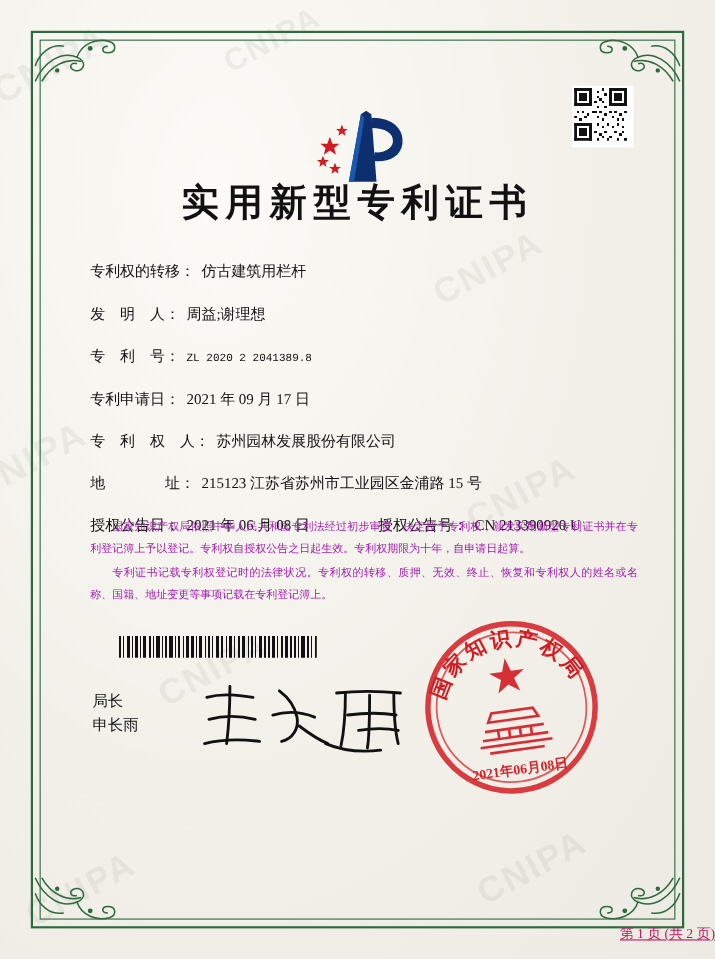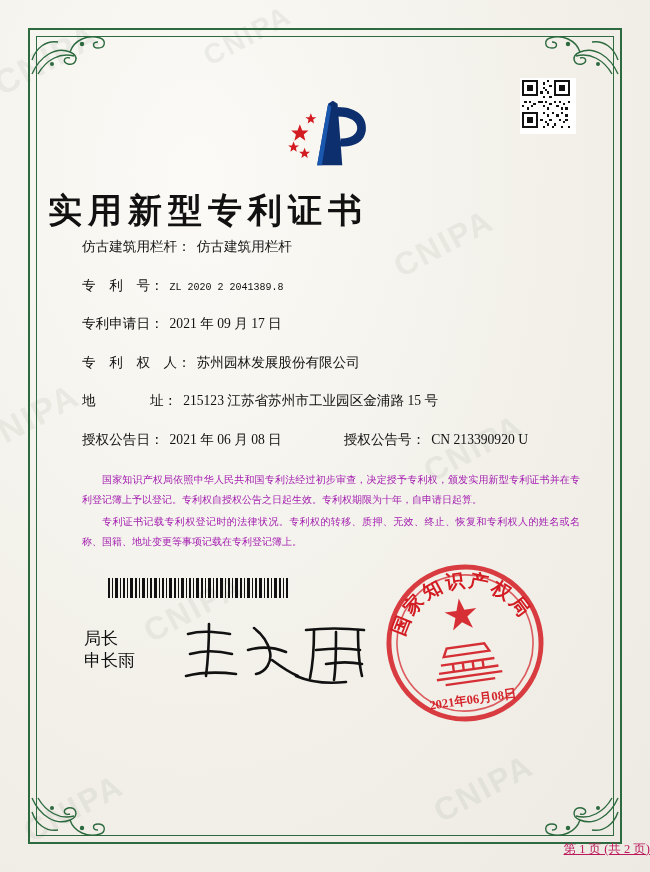--- a/index.html
+++ b/index.html
@@ -69,22 +69,22 @@
     padding:2px;
   }
   .qr svg{display:block;}
 
   .logo{
     position:absolute;left:50%;top:48px;transform:translateX(-50%);
     width:110px;height:76px;
   }
 
   .title{
-    position:absolute;left:0;right:0;top:140px;
-    text-align:left;
+    position:absolute;left:0;right:0;top:113px;
+    text-align:center;
     font-size:34px;font-weight:bold;color:#111;
     letter-spacing:6px;
     font-family:"Liberation Serif","DejaVu Serif",serif;
   }
 
   .fields{
     position:absolute;left:34px;right:20px;top:190px;
     font-size:13.6px;color:#111;
   }
   .frow{
@@ -106,21 +106,21 @@
   .para p{margin:0 0 2px 0;text-indent:2em;}
   .p1{top:386px;}
 
   .barcode{
     position:absolute;left:60px;top:530px;
     height:20px;width:180px;
   }
 
   .sign-block{
     position:absolute;left:36px;top:580px;
-    font-size:17px;color:#111;line-height:22px;
+    font-size:14px;color:#111;line-height:22px;
   }
   .handwriting{
     position:absolute;left:128px;top:568px;
     width:220px;height:70px;
   }
 
   .seal{
     position:absolute;right:52px;top:510px;
     width:170px;height:170px;
   }
@@ -275,22 +275,26 @@
         <polygon points="30,58 32,63 37,63 33,66 34,71 30,68 26,71 27,66 23,63 28,63"></polygon>
         <polygon points="44,66 46,71 51,71 47,74 48,79 44,76 40,79 41,74 37,71 42,71"></polygon>
       </g>
     </svg>
   </div>
 
   <div class="title">实用新型专利证书</div>
 
   <div class="fields">
     <div class="frow">
-      <span class="flabel">仿古建筑用栏杆：</span>
+      <span class="flabel">专利权的转移：</span>
       <span class="fvalue">仿古建筑用栏杆</span>
+    </div>
+    <div class="frow">
+      <span class="flabel">发　明　人：</span>
+      <span class="fvalue">周益;谢理想</span>
     </div>
     <div class="frow">
       <span class="flabel">专　利　号：</span>
       <span class="fvalue mono">ZL 2020 2 2041389.8</span>
     </div>
     <div class="frow">
       <span class="flabel">专利申请日：</span>
       <span class="fvalue">2021 年 09 月 17 日</span>
     </div>
     <div class="frow">

